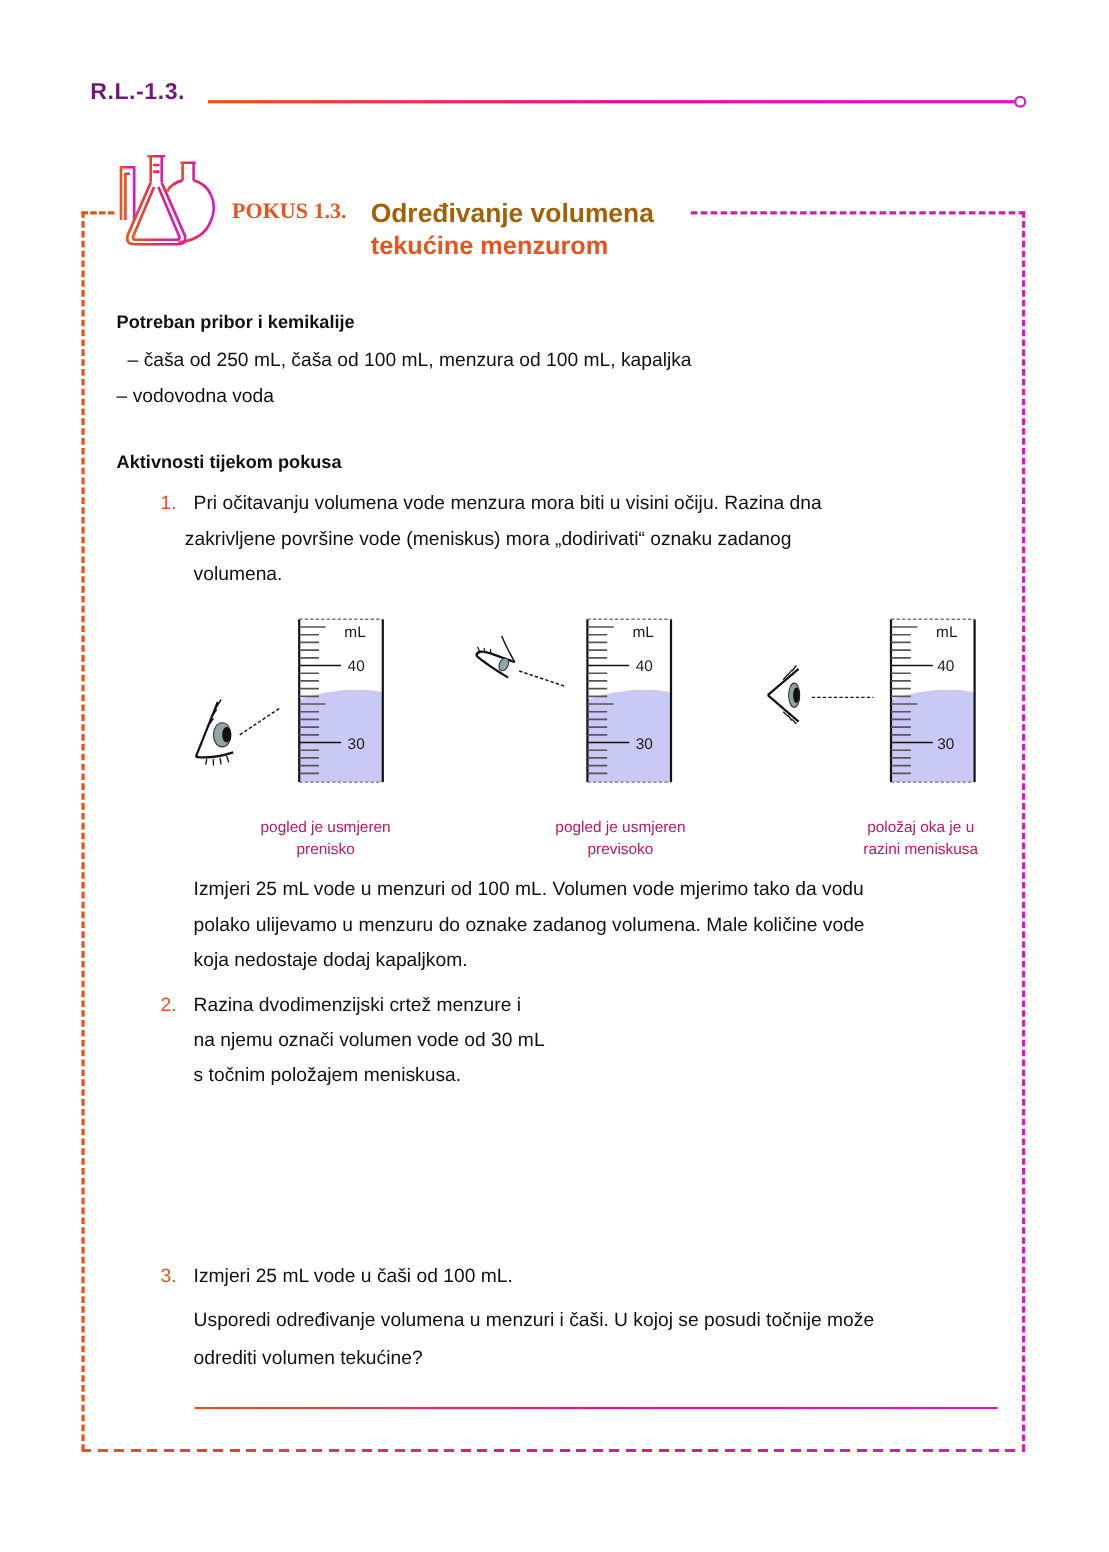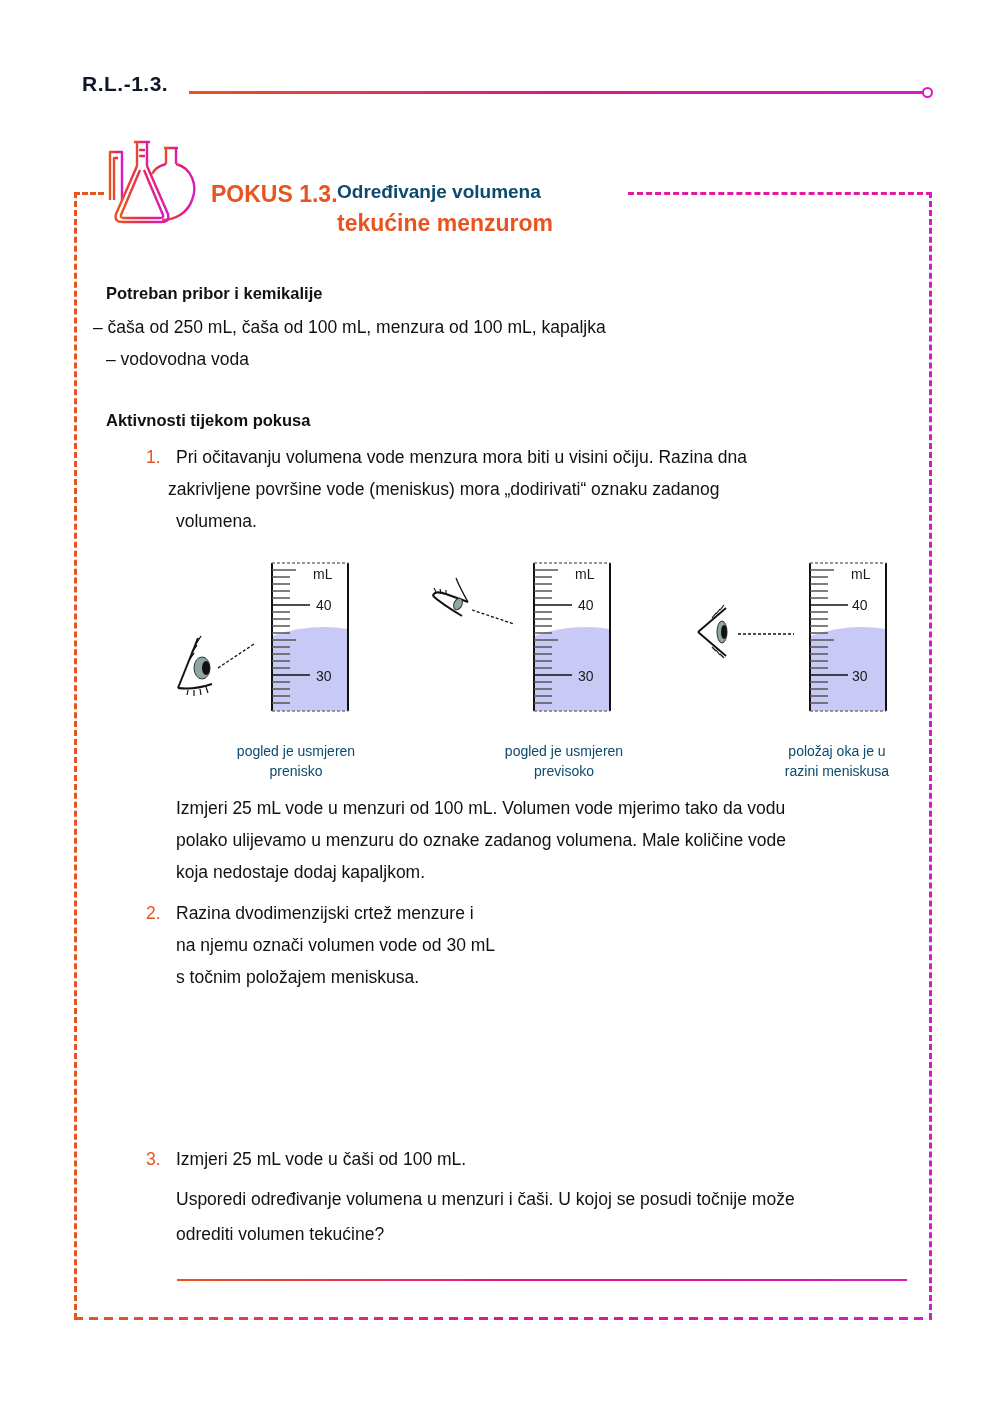--- a/index.html
+++ b/index.html
@@ -1,20 +1,20 @@
 <!DOCTYPE html>
 <html><head>
 <meta charset="utf-8">
 <style>
   html, body { margin: 0; padding: 0; background: #ffffff; }
   body { width: 1008px; height: 1411px; position: relative; overflow: hidden;
          font-family: "Liberation Sans", "DejaVu Sans", sans-serif; color: #1a1a1a; }
 
   .page-code { position: absolute; left: 82px; top: 72px; font-size: 21px; font-weight: bold;
-               color: #0f172a; letter-spacing: 0.5px; }
+               color: #701a75; letter-spacing: 0.5px; }
   .header-rule { position: absolute; left: 189px; top: 91px; width: 736px; height: 3px;
                  background: linear-gradient(to right, #e8541f, #e0148f, #d61bc6); }
   .header-dot { position: absolute; left: 922px; top: 87px; width: 7px; height: 7px;
                 border: 2.5px solid #d61bc6; border-radius: 50%; background: #fff; }
 
   
   .frame-left { position: absolute; left: 74px; top: 192px; width: 0; height: 1127px;
                 border-left: 3px dashed #e8541f; }
   .frame-top-left { position: absolute; left: 74px; top: 192px; width: 30px; height: 0;
                     border-top: 3px dashed #e8541f; }
@@ -25,30 +25,30 @@
   .frame-bottom { position: absolute; left: 74px; top: 1317px; width: 858px; height: 3px;
                   background: repeating-linear-gradient(to right, transparent 0, transparent 0);
                   }
   .frame-bottom-inner { position: absolute; left: 0; top: 0; width: 100%; height: 3px;
                         background: linear-gradient(to right, #e8541f, #e0148f, #d61bc6);
                         -webkit-mask: repeating-linear-gradient(to right, #000 0 9px, transparent 9px 15px);
                         mask: repeating-linear-gradient(to right, #000 0 9px, transparent 9px 15px); }
 
   .flask-icon { position: absolute; left: 104px; top: 138px; width: 96px; height: 90px; }
 
-  .title-prefix { position: absolute; left: 211px; top: 181px; font-size: 23px; font-weight: bold; color: #e8541f; }
-  .title-line1 { position: absolute; left: 337px; top: 181px; font-size: 19px; font-weight: bold; color: #0c4a6e; }
+  .title-prefix { position: absolute; left: 211px; top: 181px; font-size: 20px; font-weight: bold; color: #e8541f; font-family: Liberation Serif, serif; }
+  .title-line1 { position: absolute; left: 337px; top: 181px; font-size: 24px; font-weight: bold; color: #a16207; }
   .title-line2 { position: absolute; left: 337px; top: 210px; font-size: 23px; font-weight: bold; color: #e8541f; }
 
   .section-heading { position: absolute; left: 106px; font-size: 16.5px; font-weight: bold; color: #111; text-align: center; }
   .text-line { position: absolute; font-size: 17.5px; color: #111; white-space: nowrap; }
   .num { position: absolute; left: 146px; font-size: 17.5px; color: #e8541f; }
 
   .cylinder { position: absolute; width: 80px; height: 152px; }
-  .caption { position: absolute; font-size: 14px; color: #0c4a6e; text-align: center; line-height: 20px; width: 200px; }
+  .caption { position: absolute; font-size: 14px; color: #be185d; text-align: center; line-height: 20px; width: 200px; }
 
   .answer-rule { position: absolute; left: 177px; top: 1279px; width: 730px; height: 2px;
                  background: linear-gradient(to right, #e8541f, #e0148f, #d61bc6); }
 </style>
 </head>
 <body>
 
 <div class="page-code">R.L.-1.3.</div>
 <div class="header-rule"></div>
 <div class="header-dot"></div>
@@ -85,21 +85,21 @@
     <path d="M20 60 H56"></path>
     <path d="M35 12 H41 M35 18 H41"></path>
   </g>
 </svg>
 
 <div class="title-prefix">POKUS 1.3.</div>
 <div class="title-line1">Određivanje volumena</div>
 <div class="title-line2">tekućine menzurom</div>
 
 <div class="section-heading" style="top:284px">Potreban pribor i kemikalije</div>
-<div class="text-line" style="left:93px; top:317px">– čaša od 250 mL, čaša od 100 mL, menzura od 100 mL, kapaljka</div>
+<div class="text-line" style="left:116px; top:317px">– čaša od 250 mL, čaša od 100 mL, menzura od 100 mL, kapaljka</div>
 <div class="text-line" style="left:106px; top:349px">– vodovodna voda</div>
 
 <div class="section-heading" style="top:411px">Aktivnosti tijekom pokusa</div>
 
 <div class="num" style="top:447px">1.</div>
 <div class="text-line" style="left:176px; top:447px">Pri očitavanju volumena vode menzura mora biti u visini očiju. Razina dna</div>
 <div class="text-line" style="left:168px; top:479px">zakrivljene površine vode (meniskus) mora „dodirivati“ oznaku zadanog</div>
 <div class="text-line" style="left:176px; top:511px">volumena.</div>
 
 <svg style="position:absolute; left:170px; top:630px; width:90px; height:70px" viewBox="0 0 90 70">

